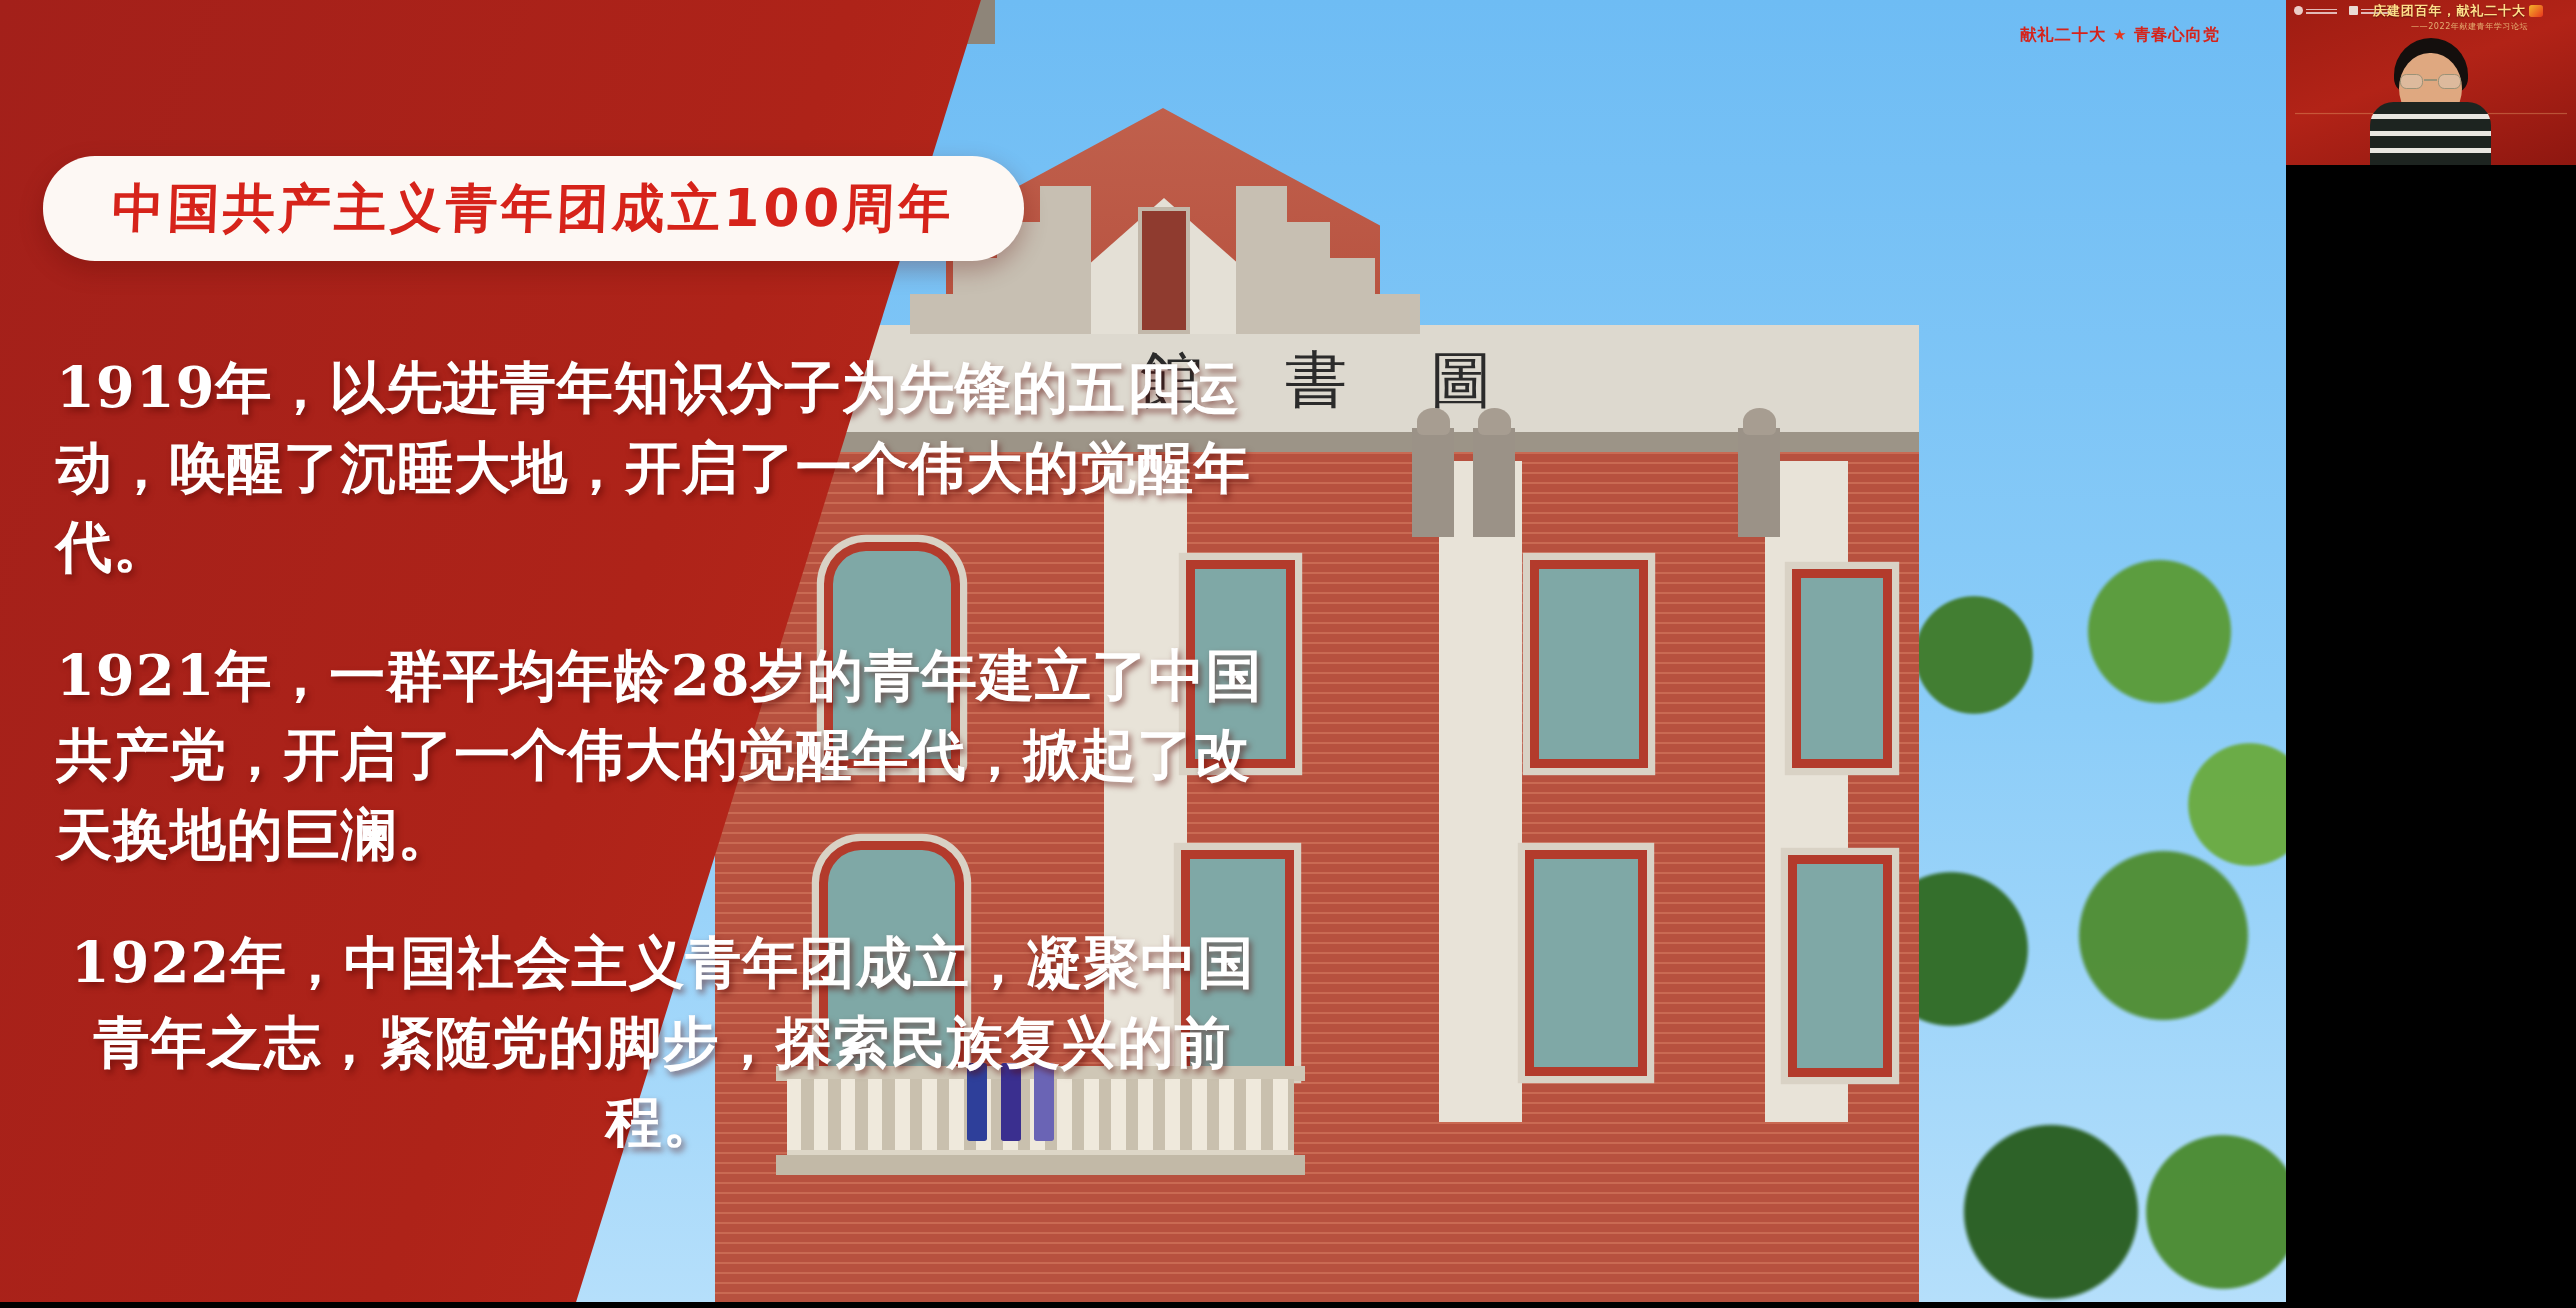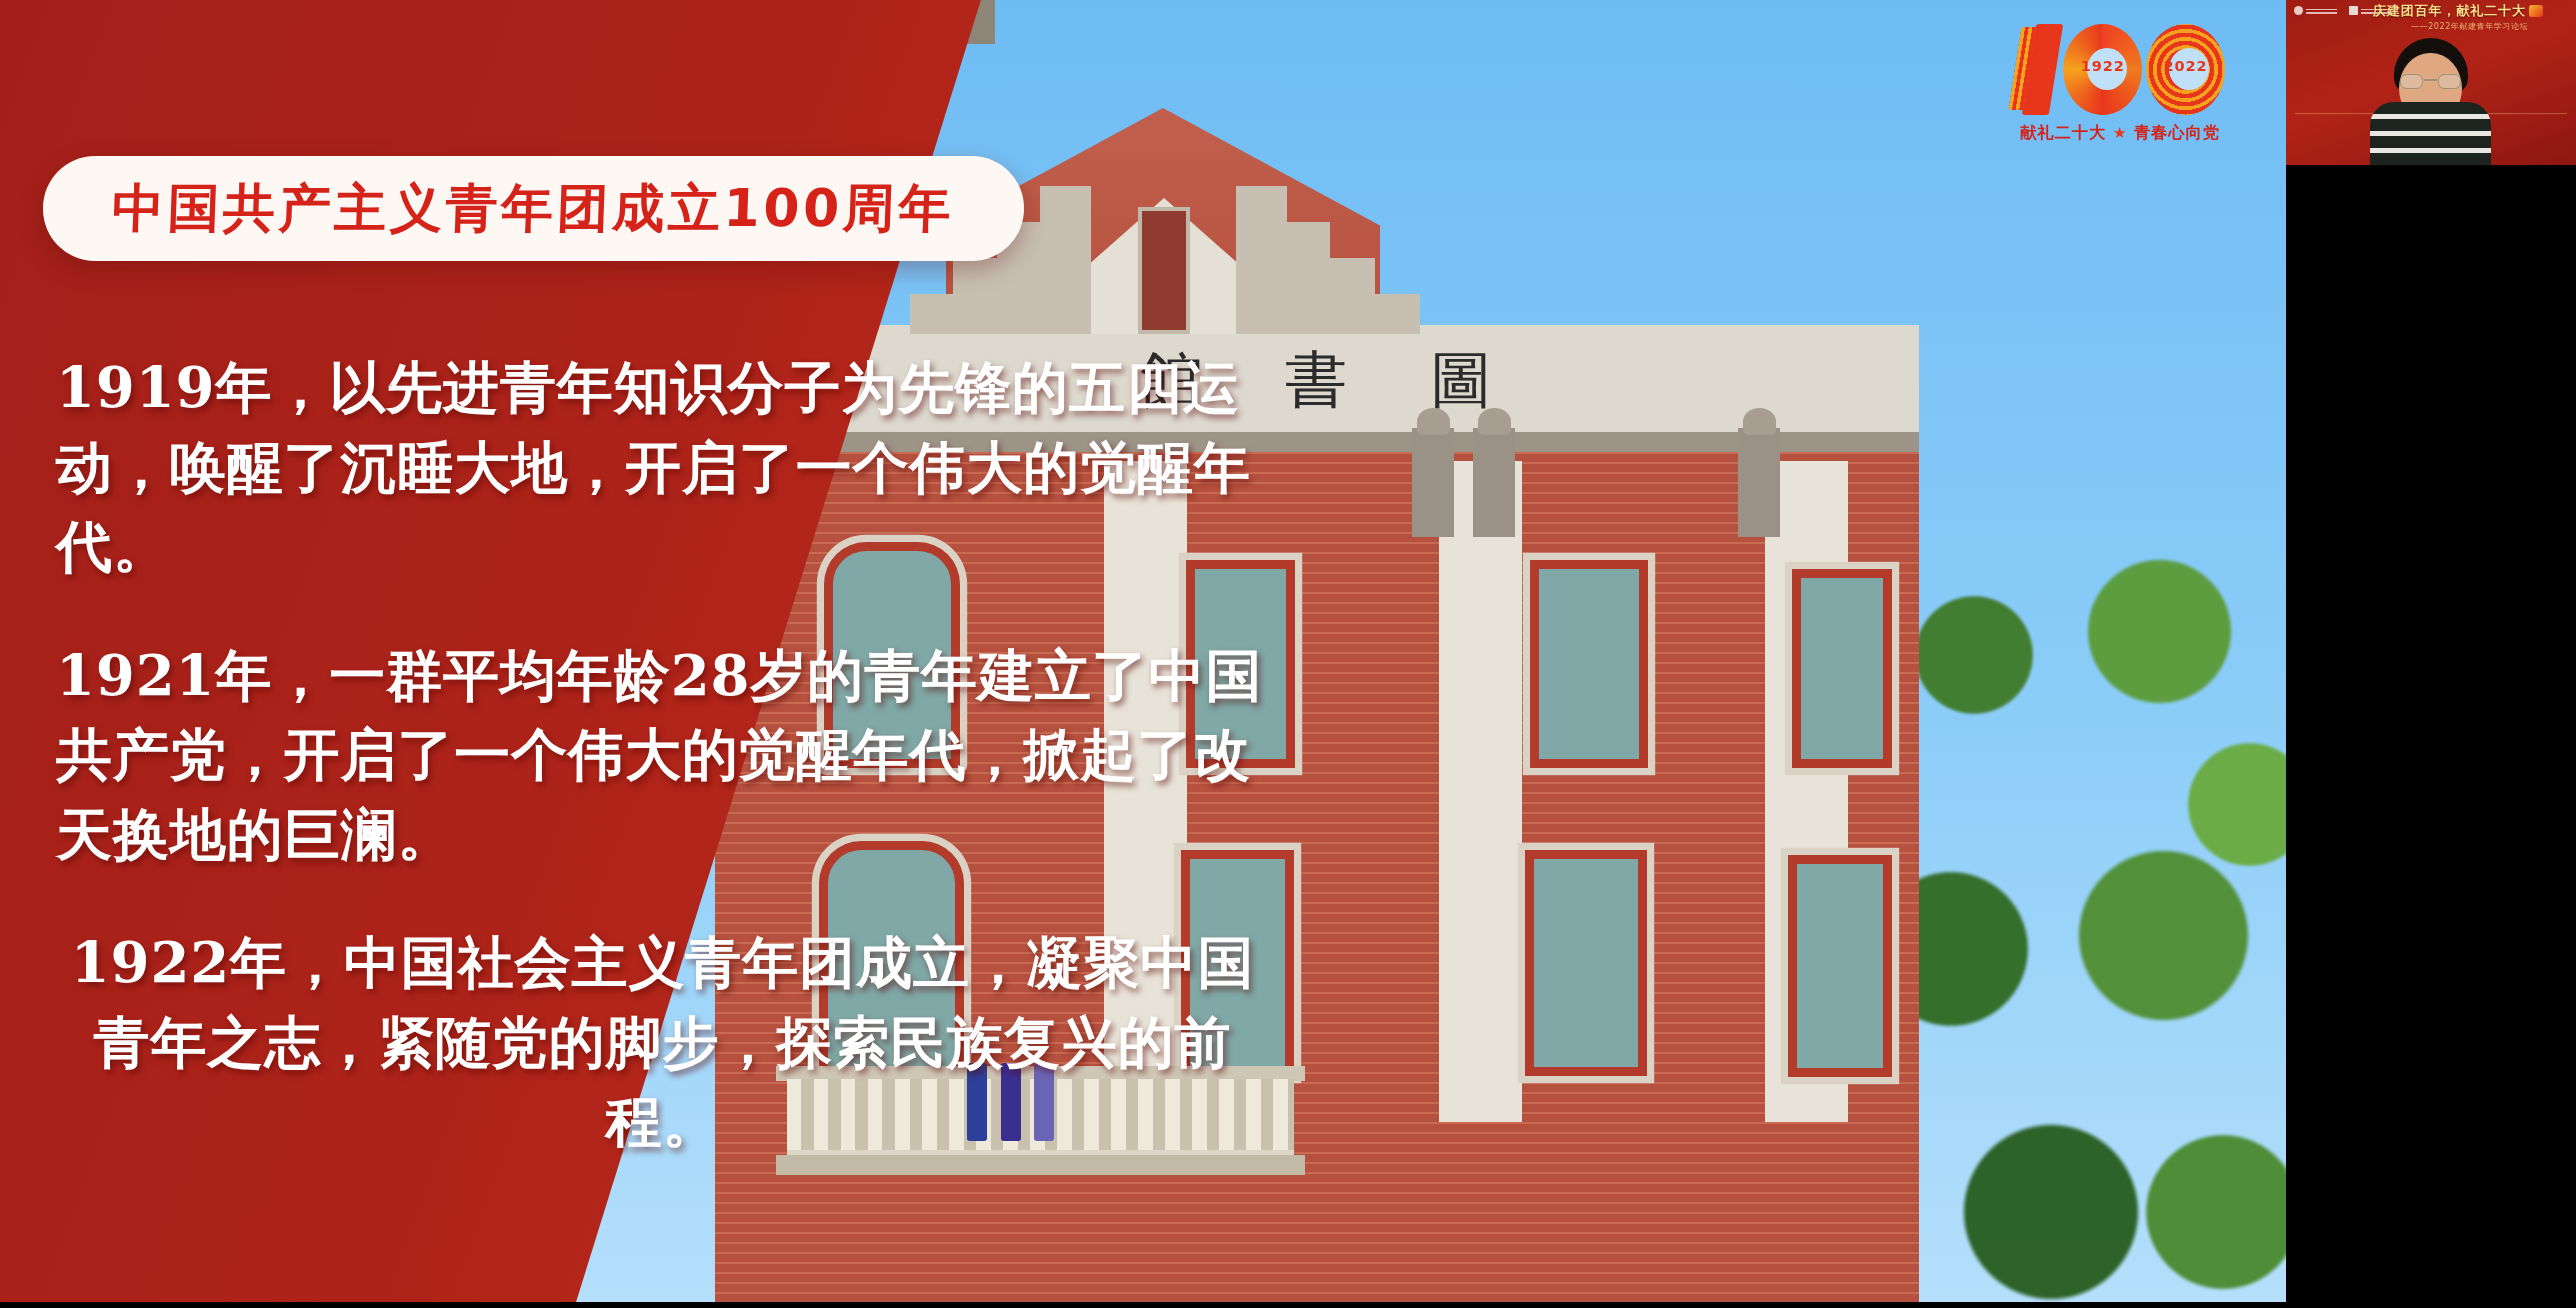--- a/index.html
+++ b/index.html
@@ -225,32 +225,20 @@
       <span class="pill-text">中国共产主义青年团成立100周年</span>
     </div>
 
     <div class="body">
       <p class="para">1919年，以先进青年知识分子为先锋的五四运动，唤醒了沉睡大地，开启了一个伟大的觉醒年代。</p>
       <p class="para">1921年，一群平均年龄28岁的青年建立了中国共产党，开启了一个伟大的觉醒年代，掀起了改天换地的巨澜。</p>
       <p class="para">1922年，中国社会主义青年团成立，凝聚中国青年之志，紧随党的脚步，探索民族复兴的前程。</p>
     </div>
 
     <div class="logo100">
-      <div class="logo-row">
-        <div class="g1">
-          <div class="rib"></div>
-            <div class="bar"></div>
-        </div>
-        <div class="ring">
-          <span class="yr">1922</span>
-        </div>
-        <div class="ring r2">
-          <span class="yr">2022</span>
-        </div>
-      </div>
       <div class="logo-tag">
         <span>献礼二十大</span>
         <span class="star">★</span>
         <span>青春心向党</span>
       </div>
     </div>
   </div>
 
   <div class="botstrip"></div>
 

